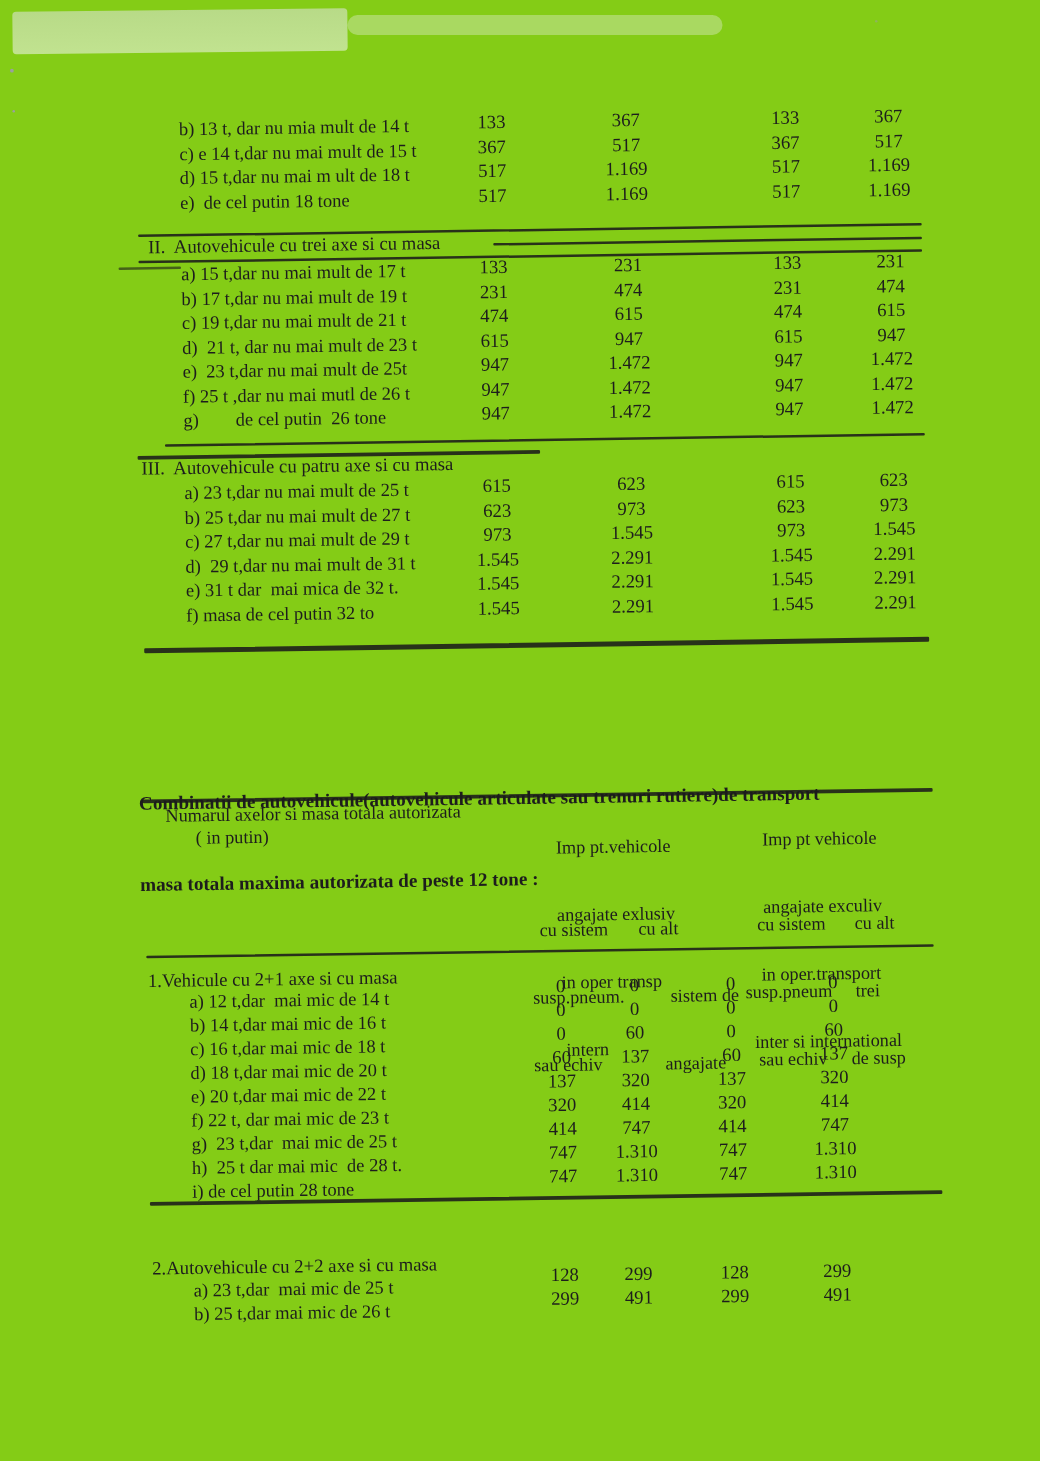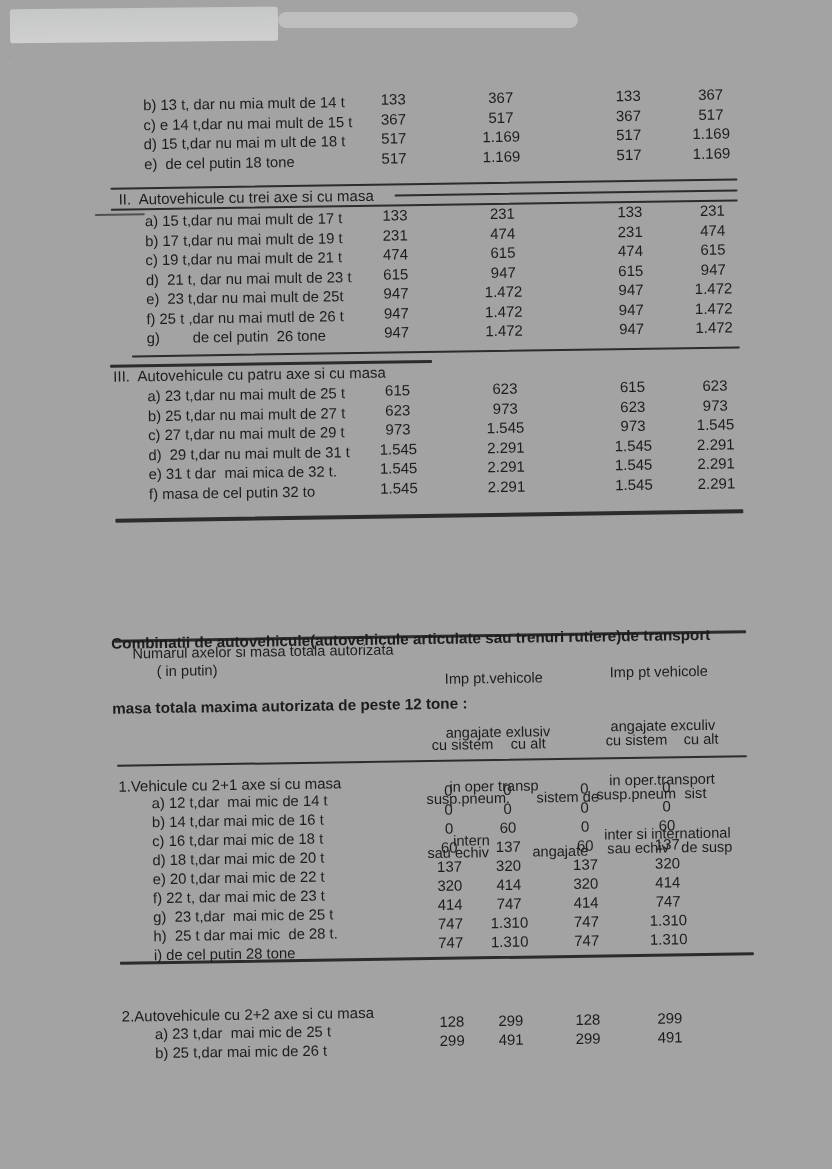--- a/index.html
+++ b/index.html
@@ -1,19 +1,19 @@
 <!DOCTYPE html>
 <html><head>
 <meta charset="utf-8">
 <style>
   html,body{margin:0;padding:0;background:#ffffff;}
   .page{
     position:relative;width:832px;height:1169px;overflow:hidden;
-    background:#a3a3a3;
-    font-family:Liberation Sans, sans-serif;
+    background:#84cc16;
+    font-family:Liberation Serif, serif;
     color:#1d1d1d;
   }
   .rot{position:absolute;left:0;top:0;width:832px;height:1169px;
        transform:rotate(-0.85deg);transform-origin:430px 560px;}
   
   .smudge{position:absolute;left:10px;top:8px;width:268px;height:34px;
           background:linear-gradient(to bottom,#e2e6e4,#f3f5f3);
           opacity:.55;border-radius:3px;transform:rotate(-.6deg);}
   .smudge2{position:absolute;left:278px;top:12px;width:300px;height:16px;
            background:#eef1ef;opacity:.35;border-radius:8px;}
@@ -263,21 +263,21 @@
         <div>sistem de</div>
         <div>angajate</div>
       </div>
       <div class="subB1">
         <div>cu sistem</div>
         <div>susp.pneum</div>
         <div>sau echiv</div>
       </div>
       <div class="subB2">
         <div>cu alt</div>
-        <div>sist</div>
+        <div>trei</div>
         <div>de susp</div>
       </div>
     </div>
     <div class="rule" style="top:760px;left:114px;width:630px;height:2.4px;"></div>
 
     <div class="sect-h" style="left:115px;top:773px;">1.Vehicule cu 2+1 axe si cu masa</div>
     <div class="sect t2" style="top:790px;">
 
         <div class="row">
           <span class="lbl">a) 12 t,dar  mai mic de 14 t</span>

